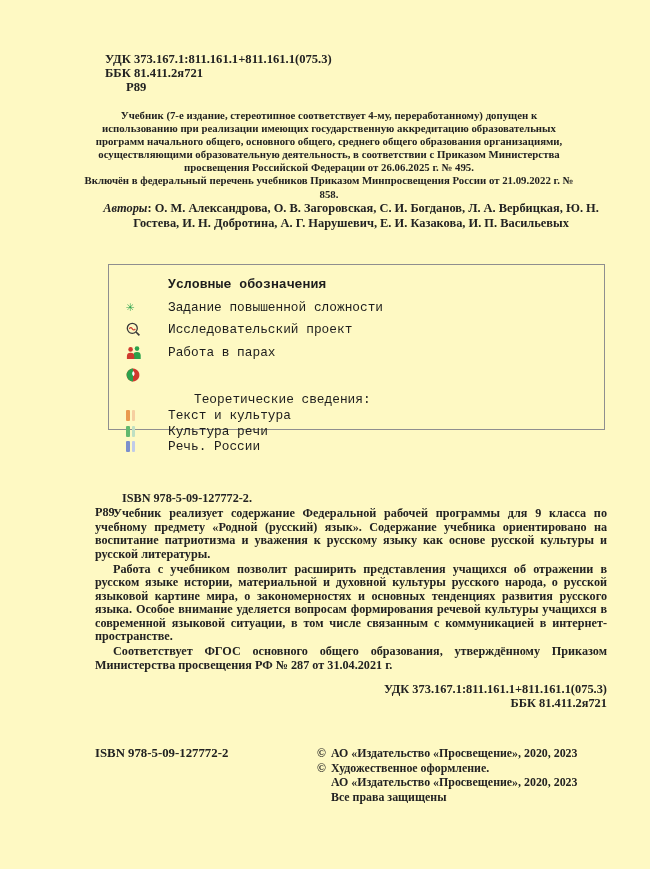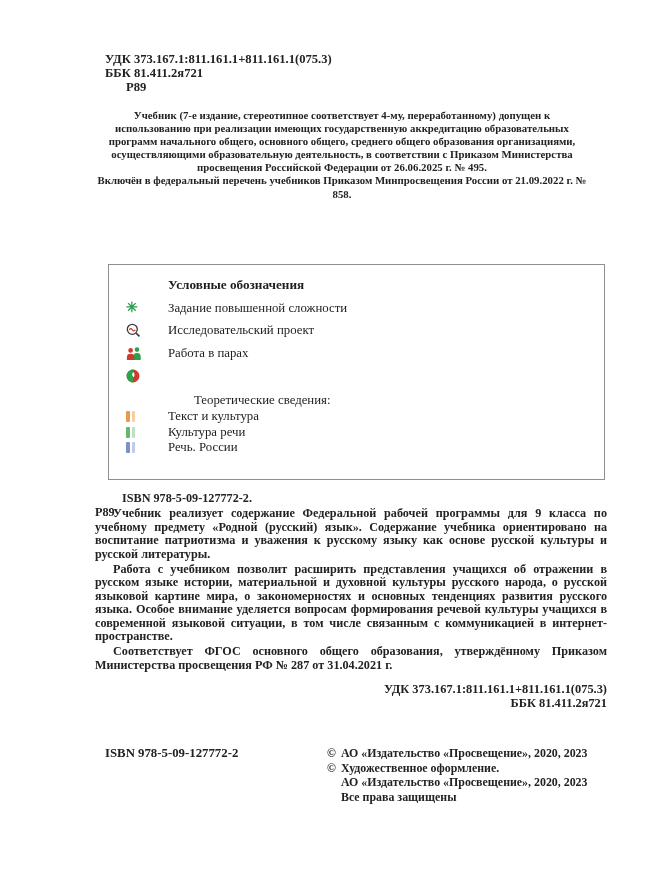--- a/index.html
+++ b/index.html
@@ -1,40 +1,40 @@
 <!DOCTYPE html>
 <html style="--text: #222222; --border: #8f8f8f; --green: #2ba24c; --green2: #63b96e; --red: #cf3a2e; --orange: #ea9a4e; --orange_light: #f6cfa0; --green_light: #bfe0c3; --blue: #7c90cc; --blue_light: #c0cbe9;"><head>
 <meta charset="utf-8">
 <style>
   html,body{margin:0;padding:0;}
   body{background:#e8e8e8;font-family:"Liberation Serif",serif;}
   .page{
     position:relative;width:650px;height:869px;margin:0 auto;
-    background:#ffffff;color:var(--text,#222);overflow:hidden;
+    background:#fef9c3;color:var(--text,#222);overflow:hidden;
   }
   
   .top-codes{position:absolute;left:105px;top:52px;font-weight:700;font-size:12.6px;line-height:14.2px;}
   .top-codes .code-r{padding-left:21px;}
   
   .admission{
-    position:absolute;left:96px;top:109px;width:492px;
+    position:absolute;left:83px;top:109px;width:492px;
     text-align:center;font-weight:700;font-size:10.8px;line-height:13.1px;
   }
   .admission p{margin:0;}
   
   .authors{
     position:absolute;left:95px;top:201px;width:512px;
     text-align:center;font-size:12.4px;line-height:14.6px;font-weight:600;
   }
   .authors .it{font-style:italic;font-weight:600;}
   
   .legend-box{
-    position:absolute;left:108px;top:264px;width:497px;height:216px;
+    position:absolute;left:108px;top:264px;width:497px;height:166px;
     border:1px solid var(--border,#8f8f8f);box-sizing:border-box;
-    font-family:Liberation Serif, serif;
+    font-family:Liberation Mono, monospace;
     font-size:12.8px;color:#1d1d1d;
   }
   .legend-title{margin:12px 0 4px 59px;font-weight:700;font-size:13.2px;}
   .lrow{display:flex;align-items:center;height:22.5px;}
   .licon{width:42px;padding-left:17px;box-sizing:content-box;display:flex;align-items:center;}
   .licon .ast{color:var(--green,#2ba24c);font-size:14px;font-weight:700;line-height:1;}
   .theory{margin-top:4px;}
   .trow{display:flex;align-items:center;height:15.5px;}
   .trow.tt{margin-left:85px;height:18px;}
   .bars{display:inline-flex;gap:2px;}
@@ -51,21 +51,21 @@
     font-size:12.2px;line-height:13.5px;font-weight:600;
   }
   .catalog{position:relative;margin:0;}
   .catalog .card-code{position:absolute;left:0;top:13.5px;font-weight:700;}
   .catalog .card-text{margin-left:28px;text-indent:27px;text-align:justify;}
   .catalog .bold{font-weight:700;}
   .isbn-line{margin-left:27px;}
   .annotation p{margin:1.5px 0 0 0;text-indent:18px;text-align:justify;}
   .footer-codes{margin-top:10px;text-align:right;font-weight:700;font-size:12.4px;line-height:14.4px;}
   
-  .bottom{position:absolute;left:105px;top:746px;width:503px;display:flex;justify-content:space-between;}
+  .bottom{position:absolute;left:95px;top:746px;width:503px;display:flex;justify-content:space-between;}
   .bottom-isbn{font-weight:700;font-size:12.8px;}
   .copyright{width:281px;font-size:11.9px;line-height:14.6px;font-weight:600;}
   .copyright .cline{display:flex;}
   .copyright .mark{width:14px;flex:0 0 14px;}
   .copyright .ind{padding-left:14px;}
   svg{display:block;}
 </style>
 </head>
 <body>
 
@@ -75,20 +75,23 @@
     <div>УДК 373.167.1:811.161.1+811.161.1(075.3)</div>
     <div>ББК 81.411.2я721</div>
     <div class="code-r">Р89</div>
   </div>
 
   <div class="admission">
     <p>Учебник (7-е издание, стереотипное соответствует 4-му, переработанному) допущен к использованию при реализации имеющих государственную аккредитацию образовательных программ начального общего, основного общего, среднего общего образования организациями, осуществляющими образовательную деятельность, в соответствии с Приказом Министерства просвещения Российской Федерации от 26.06.2025 г. № 495.</p>
     <p>Включён в федеральный перечень учебников Приказом Минпросвещения России от 21.09.2022 г. № 858.</p>
   </div>
 
+  <div class="authors">
+    <span class="it">Авторы</span><span>: О. М. Александрова, О. В. Загоровская, С. И. Богданов, Л. А. Вербицкая, Ю. Н. Гостева, И. Н. Добротина, А. Г. Нарушевич, Е. И. Казакова, И. П. Васильевых</span>
+  </div>
 
   <div class="legend-box">
     <div class="legend-title">Условные обозначения</div>
 
     <div class="lrow">
       <span class="licon">
           <span class="ast">✳</span>
         </span>
       <span>Задание повышенной сложности</span>
     </div>

